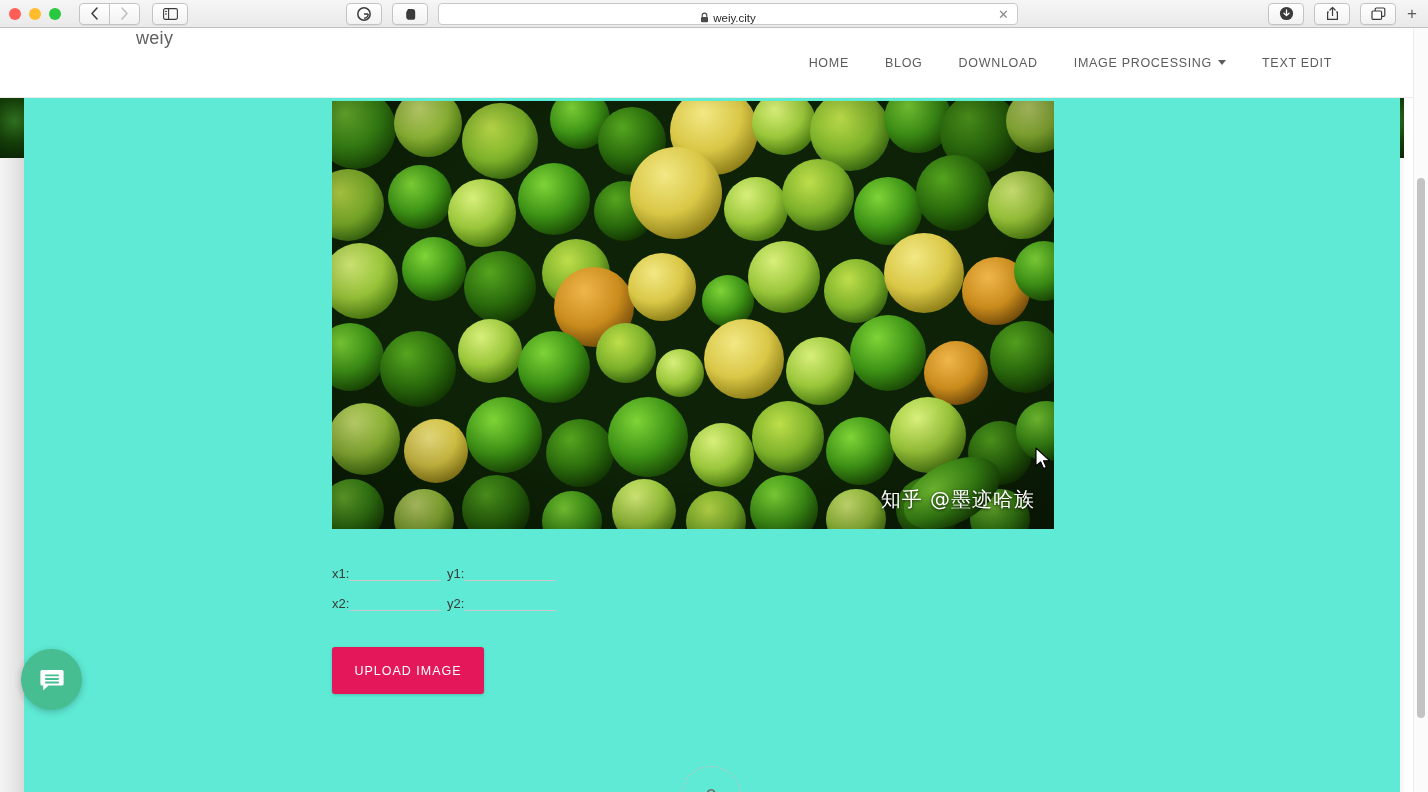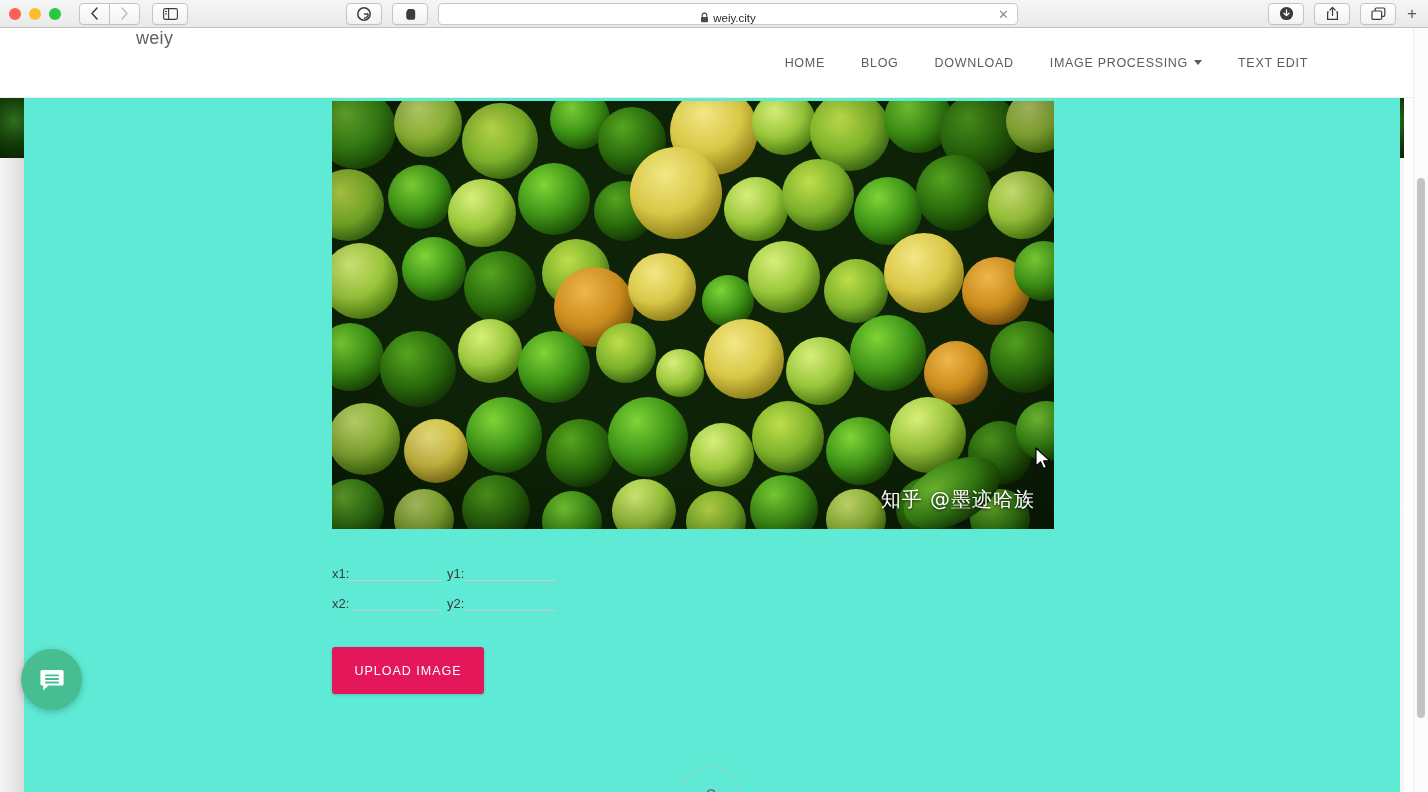--- a/index.html
+++ b/index.html
@@ -94,21 +94,21 @@
     background: #ffffff;
     border-bottom: 1px solid #ececec;
     display: flex; 
     z-index: 4;
   }
   .brand {
     margin-left: 136px;
     font-size: 18px; color: #616161; letter-spacing: .3px;
   }
   .site-nav {
-    margin-left: auto; margin-right: 120px;
+    margin-left: auto; margin-right: 96px;
     display: flex; align-items: center; gap: 36px;
   }
   .nav-item {
     font-size: 12.5px; letter-spacing: .7px;
     color: #5c5c5c; text-transform: uppercase;
     display: flex; align-items: center; gap: 6px;
     white-space: nowrap;
   }
   .caret {
     width: 0; height: 0;

